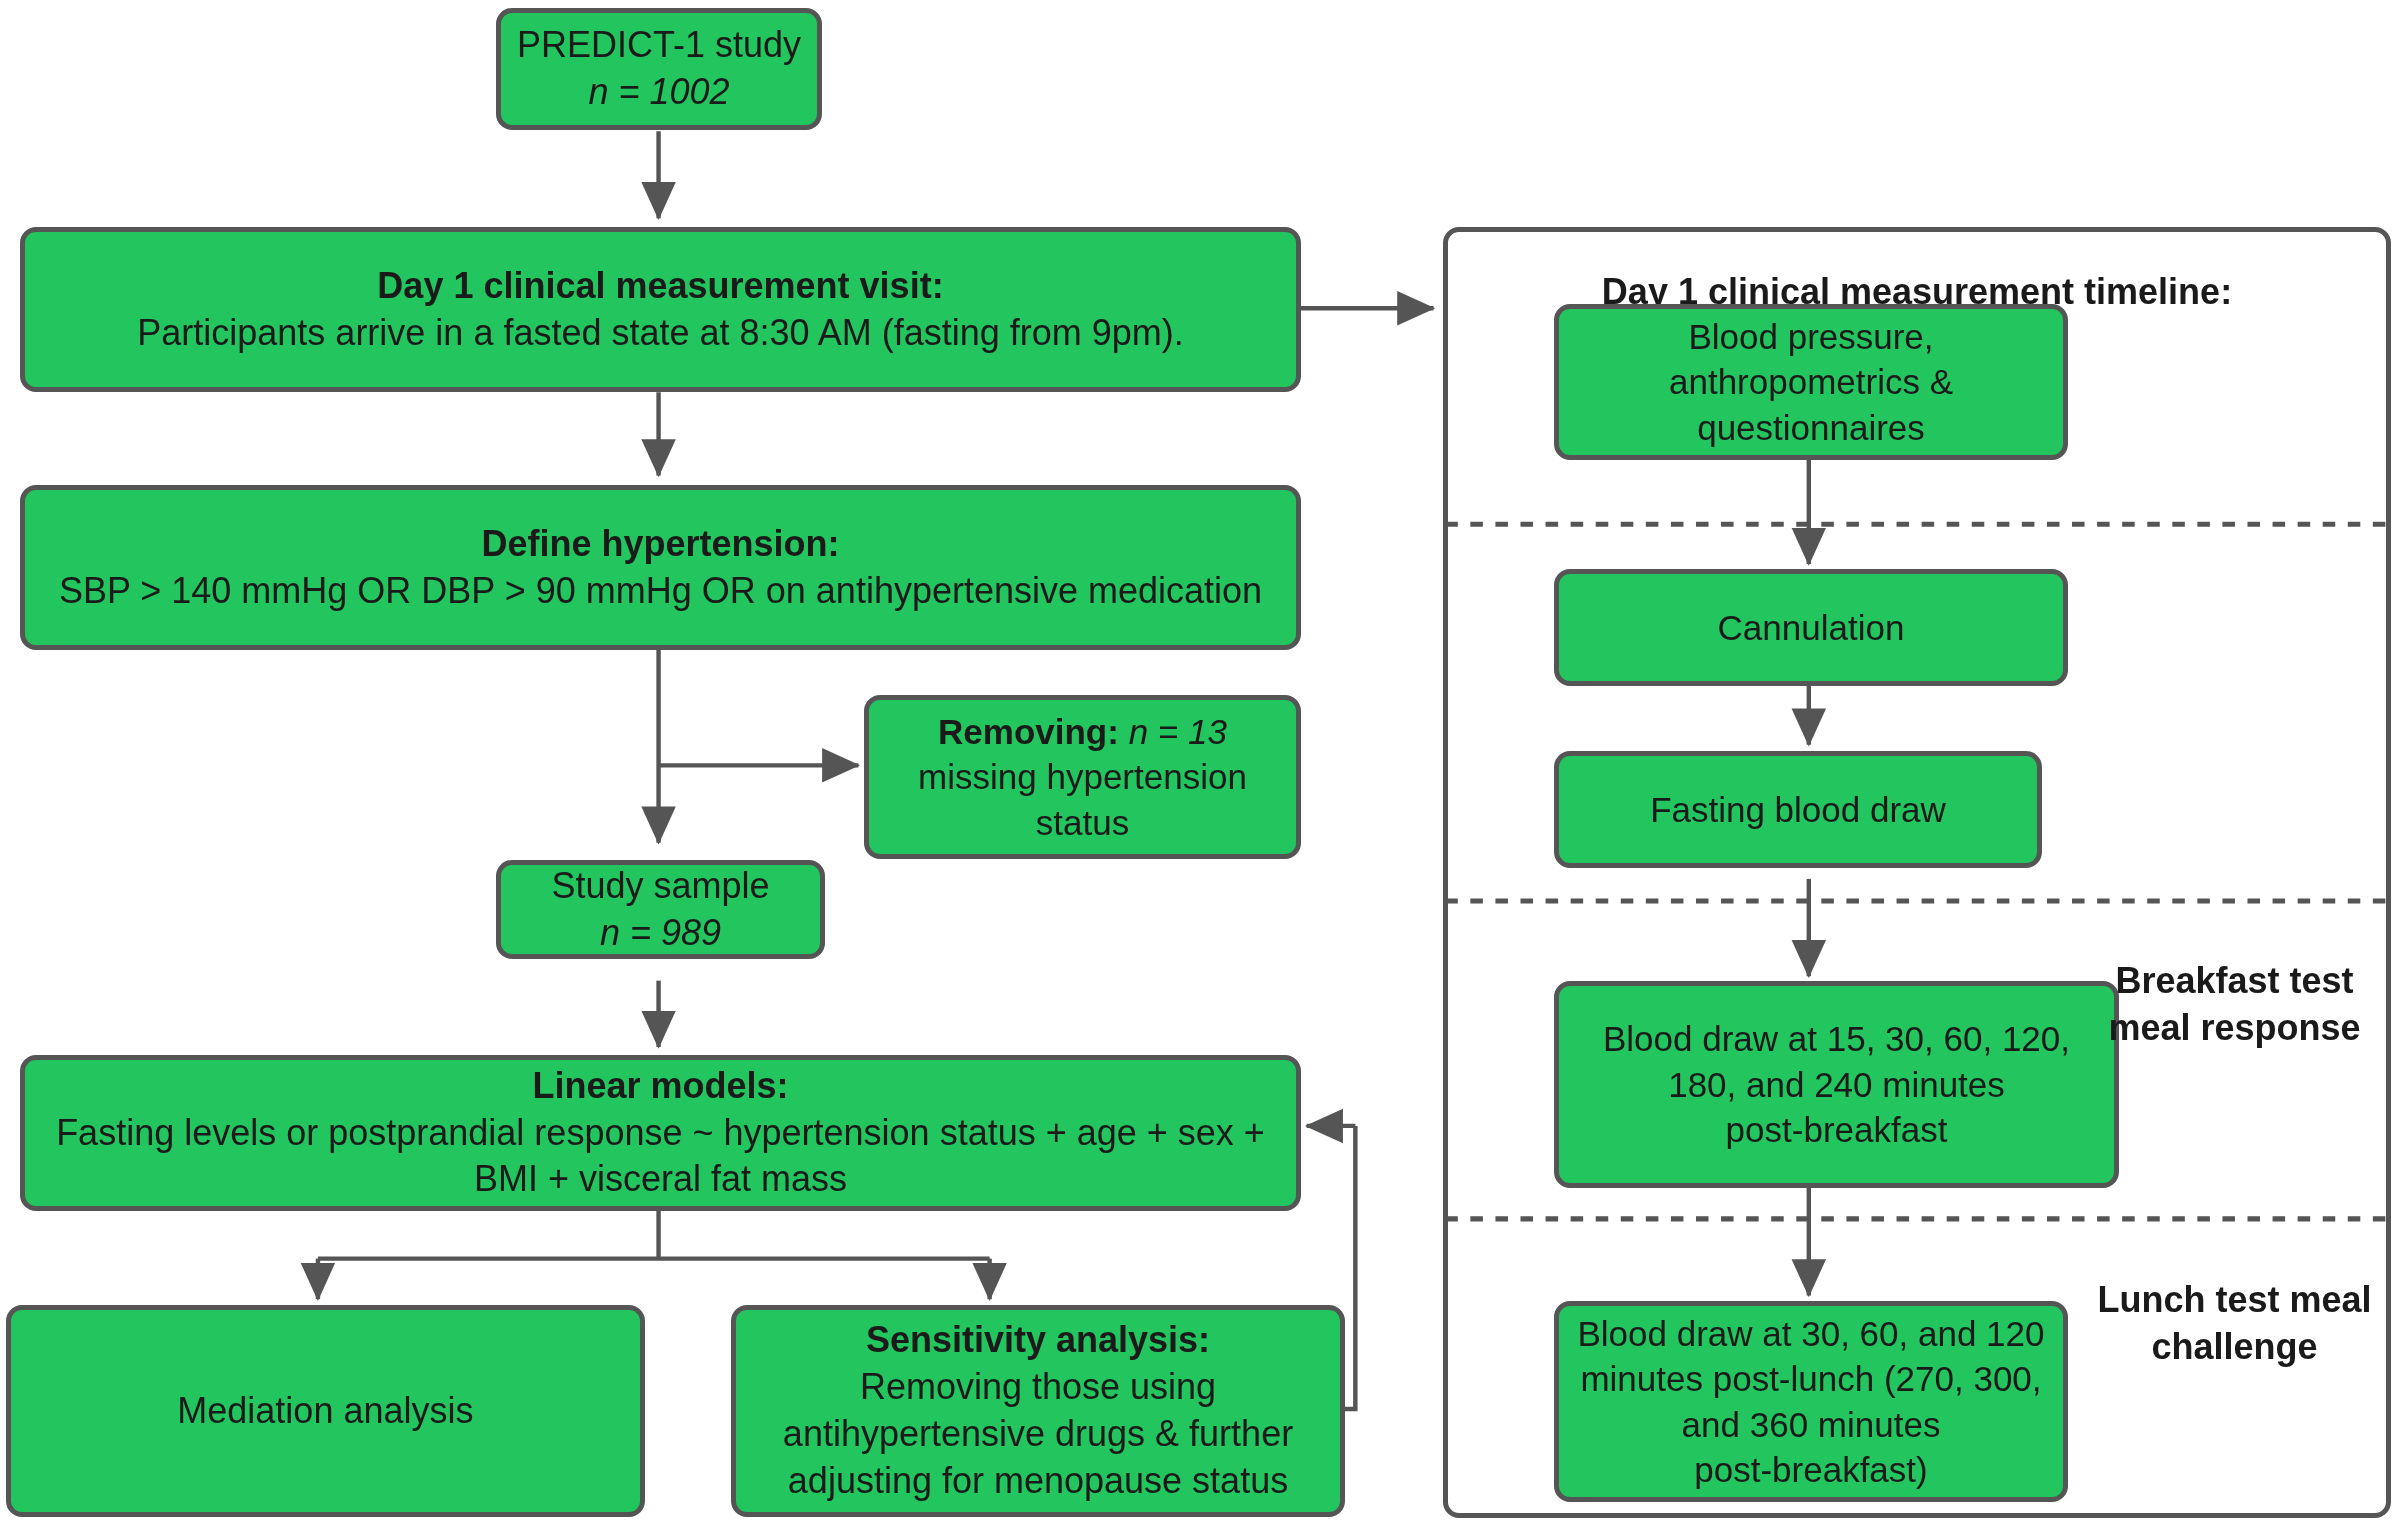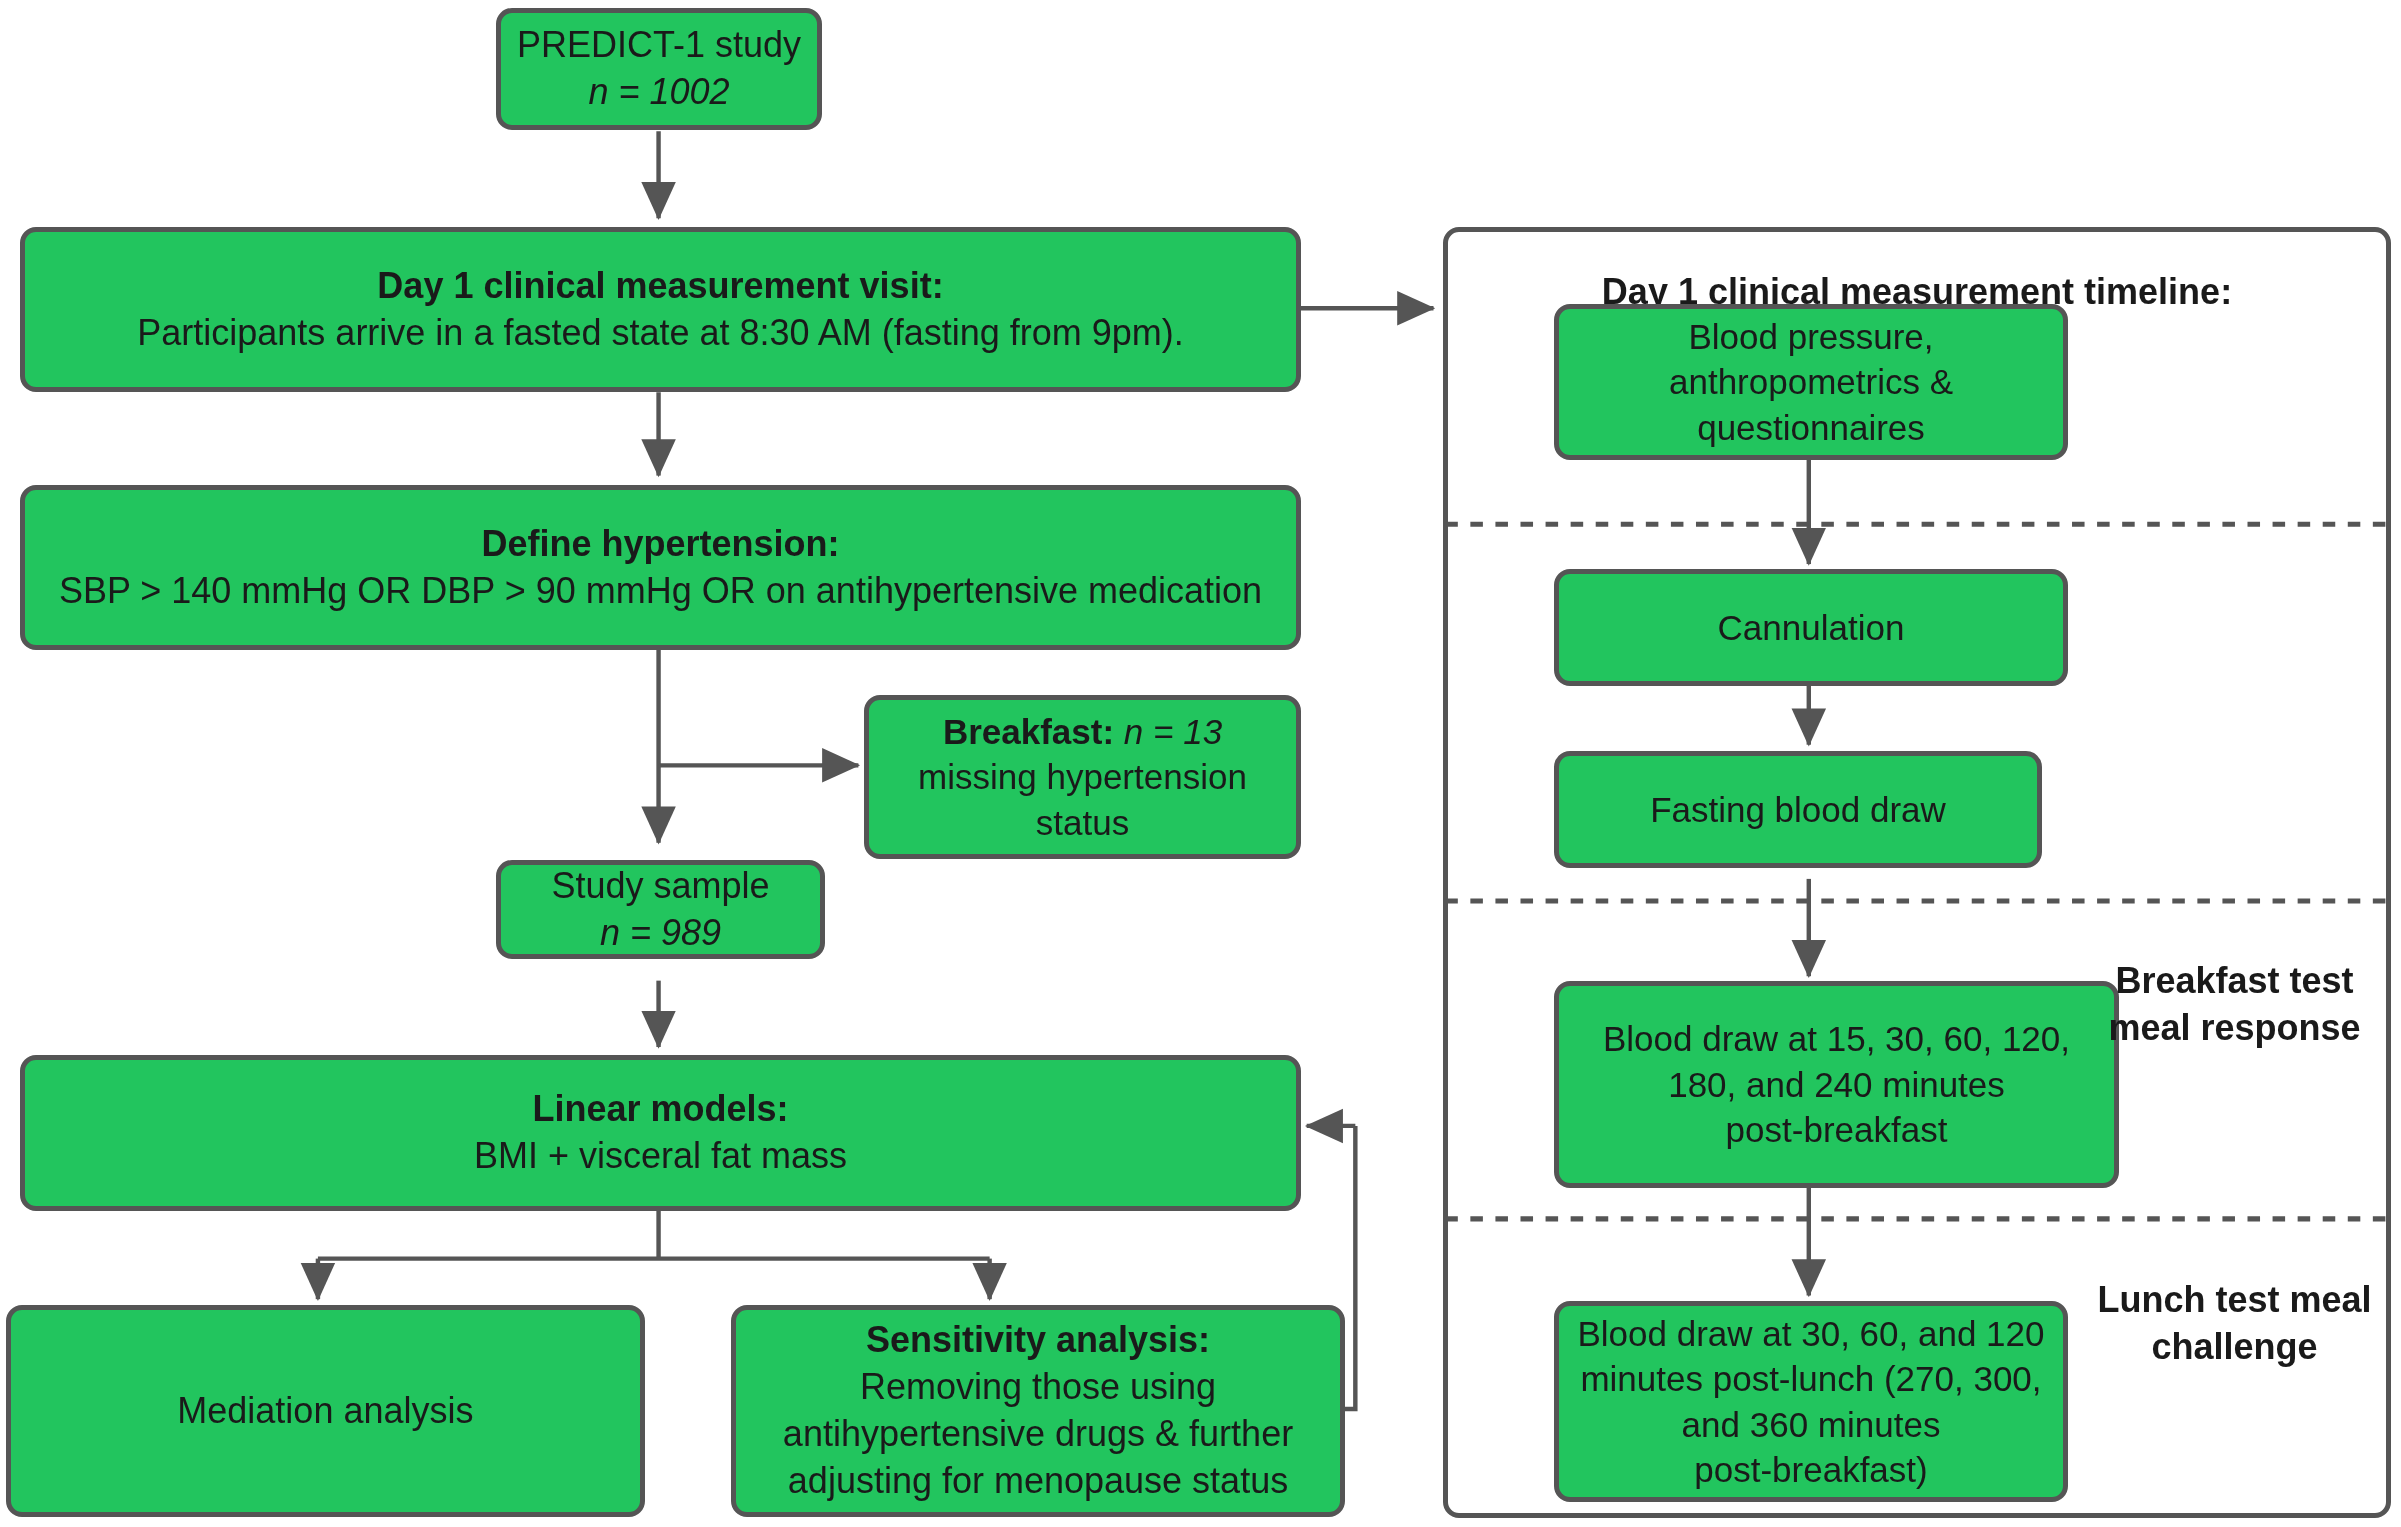--- a/index.html
+++ b/index.html
@@ -123,32 +123,33 @@
     <span class="line ttl">Day 1 clinical measurement visit:</span>
     <span class="line">Participants arrive in a fasted state at 8:30 AM (fasting from 9pm).</span>
   </div>
 
   <div class="node fs-lg" style="left:20px; top:485px; width:1281px; height:165px;">
     <span class="line ttl">Define hypertension:</span>
     <span class="line">SBP &gt; 140 mmHg OR DBP &gt; 90 mmHg OR on antihypertensive medication</span>
   </div>
 
   <div class="node fs-md" style="left:864px; top:695px; width:437px; height:164px;">
-    <span class="wrapline"><b>Breakfast:</b> <i>n = 13</i></span>
+    <span class="wrapline"><b>Removing:</b> <i>n = 13</i></span>
     <span class="line">missing hypertension</span>
     <span class="line">status</span>
   </div>
 
   <div class="node fs-lg" style="left:496px; top:860px; width:329px; height:99px;">
     <span class="line">Study sample</span>
     <span class="line ital">n = 989</span>
   </div>
 
   <div class="node fs-lg" style="left:20px; top:1055px; width:1281px; height:156px;">
     <span class="line ttl">Linear models:</span>
+    <span class="line">Fasting levels or postprandial response ~ hypertension status + age + sex +</span>
     <span class="line">BMI + visceral fat mass</span>
   </div>
 
   <div class="node fs-lg" style="left:5.9px; top:1305px; width:639px; height:212px;">
     <span class="line">Mediation analysis</span>
   </div>
 
   <div class="node fs-lg" style="left:687px; top:1305px; width:614px; height:212px;margin-left:44px;">
     <span class="line ttl">Sensitivity analysis:</span>
     <span class="line">Removing those using</span>

